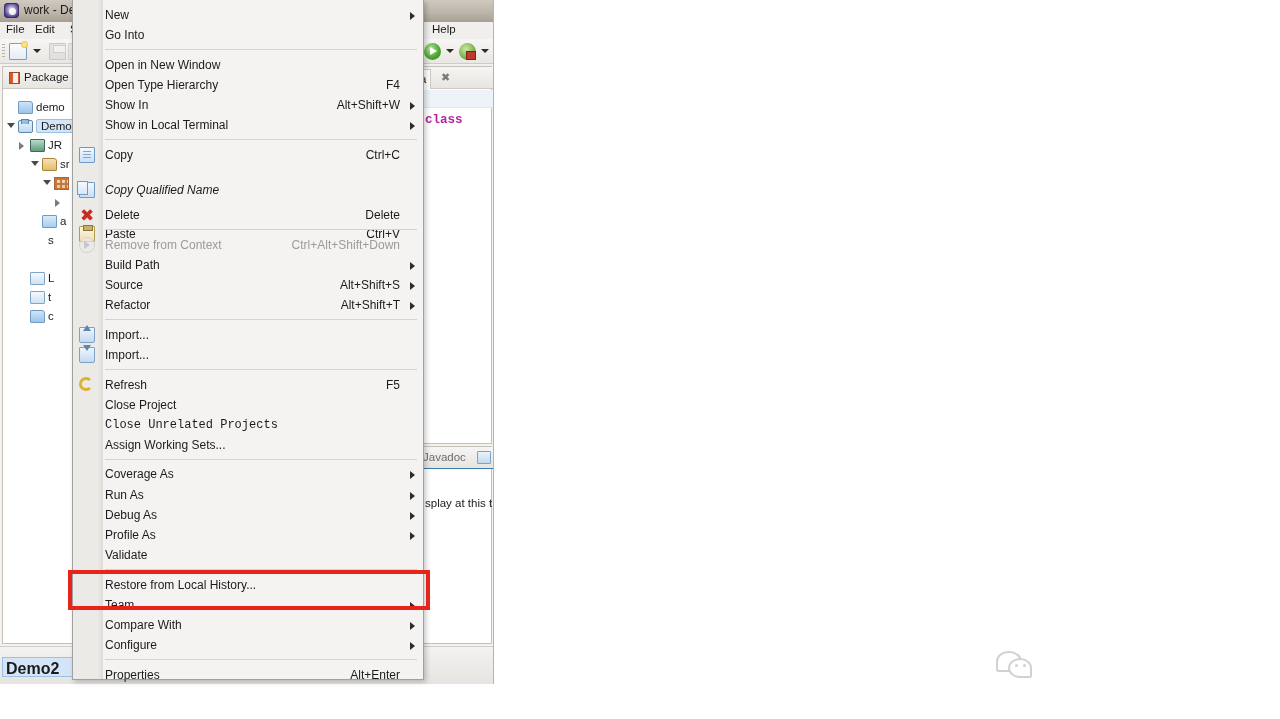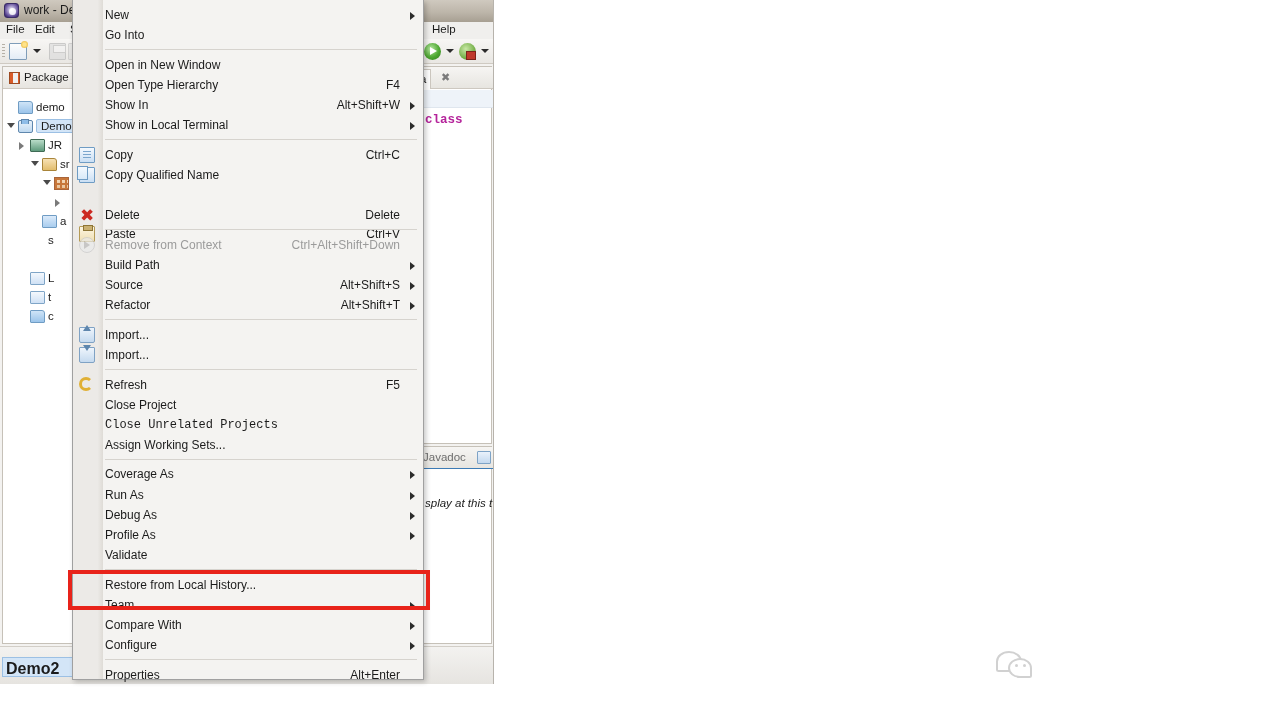--- a/index.html
+++ b/index.html
@@ -144,21 +144,21 @@
     position: absolute; left: 124px; top: 446px; width: 368px; height: 198px;
     background: #fff; border: 1px solid #c6c1b8;
   }
   .doc-tabbar {
     position: absolute; left: 0; top: 0; width: 368px; height: 22px;
     background: linear-gradient(to bottom,#f6f5f3,#e7e5e0); border-bottom: 1px solid #3d7bb5;
   }
   .doc-tab { position: absolute; left: 298px; top: 4px; font-size: 11.5px; color: #6e6e6e; white-space: nowrap; }
   .doc-tab-icon { position: absolute; left: 352px; top: 4px; width: 14px; height: 13px;
     background: linear-gradient(to bottom,#eaf2fb,#c4d9ef); border: 1px solid #7ea3c6; border-radius: 1px; }
-  .doc-body { position: absolute; left: 300px; top: 50px; font-size: 11.5px; color: #1b1b1b; white-space: nowrap; font-style: italic; }
+  .doc-body { position: absolute; left: 300px; top: 50px; font-size: 11.5px; color: #1b1b1b; white-space: nowrap; }
 
   
   .statusbar {
     position: absolute; left: 0; top: 646px; width: 494px; height: 38px;
     background: linear-gradient(to bottom,#f3f2f0,#e6e4e0); border-top: 1px solid #d2cec7;
   }
   .status-sel {
     position: absolute; left: 2px; top: 10px; width: 118px; height: 20px;
     background: #d3e5f7; border: 1px solid #9cc0e4;
   }
@@ -372,21 +372,21 @@
         <div class="mitem" style="top: 115px;">
           <div class="mlabel">Show in Local Terminal</div>
           <div class="msub"></div>
         </div>
         <div class="msep" style="top: 139px;"></div>
         <div class="mitem" style="top: 145px;">
           <div class="mico ico-copy" style="top: 2px;"></div>
           <div class="mlabel">Copy</div>
           <div class="maccel">Ctrl+C</div>
         </div>
-        <div class="mitem" style="top: 165px;">
+        <div class="mitem" style="top: 180px; font-style: italic;">
           <div class="mico ico-copyq" style="top: 2px;"></div>
           <div class="mlabel">Copy Qualified Name</div>
         </div>
         <div class="mitem" style="top: 185px; margin-top: 39px;">
           <div class="mico ico-paste" style="top: 2px;"></div>
           <div class="mlabel">Paste</div>
           <div class="maccel">Ctrl+V</div>
         </div>
         <div class="mitem" style="top: 205px;">
           <div class="mico ico-delete" style="top: 2px;">✖</div>

